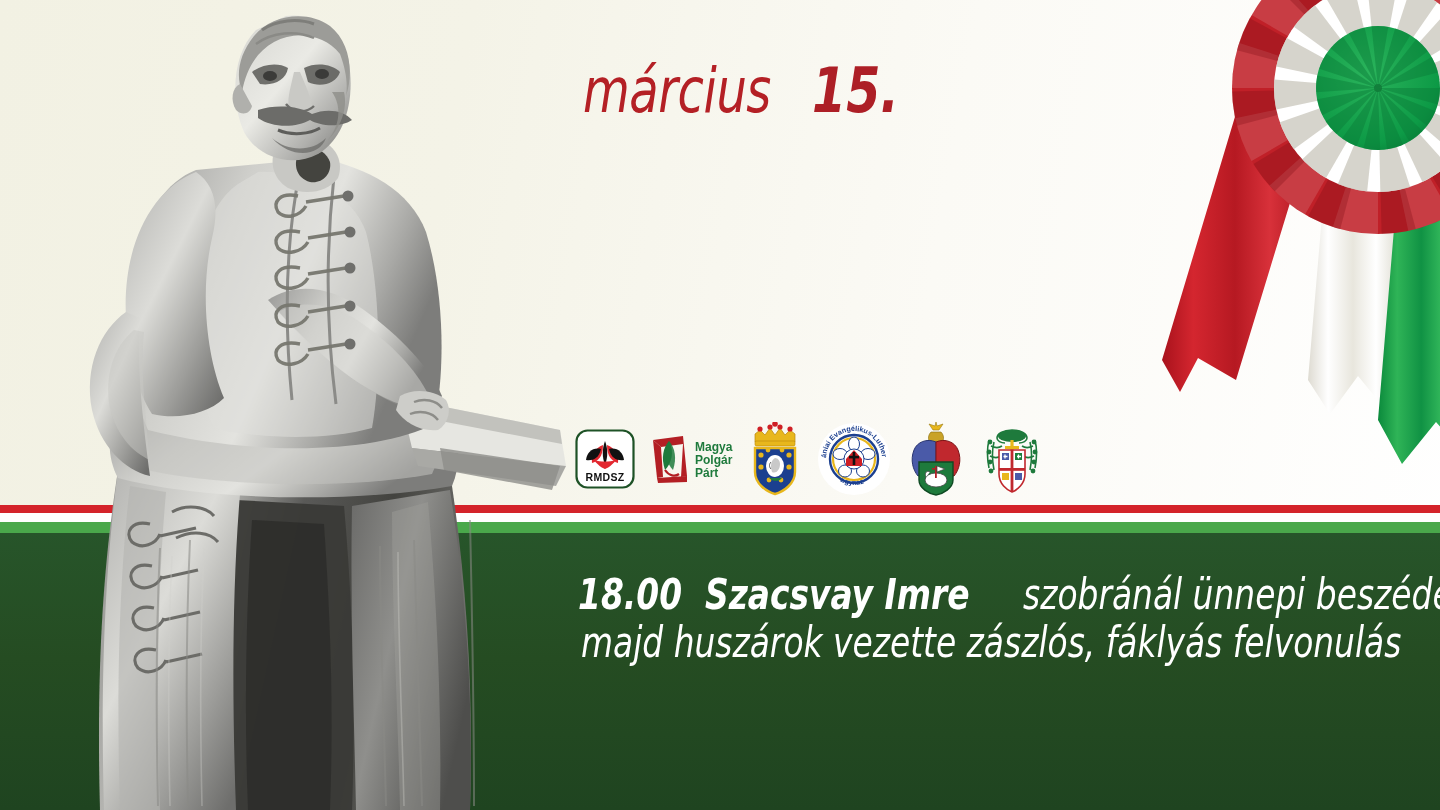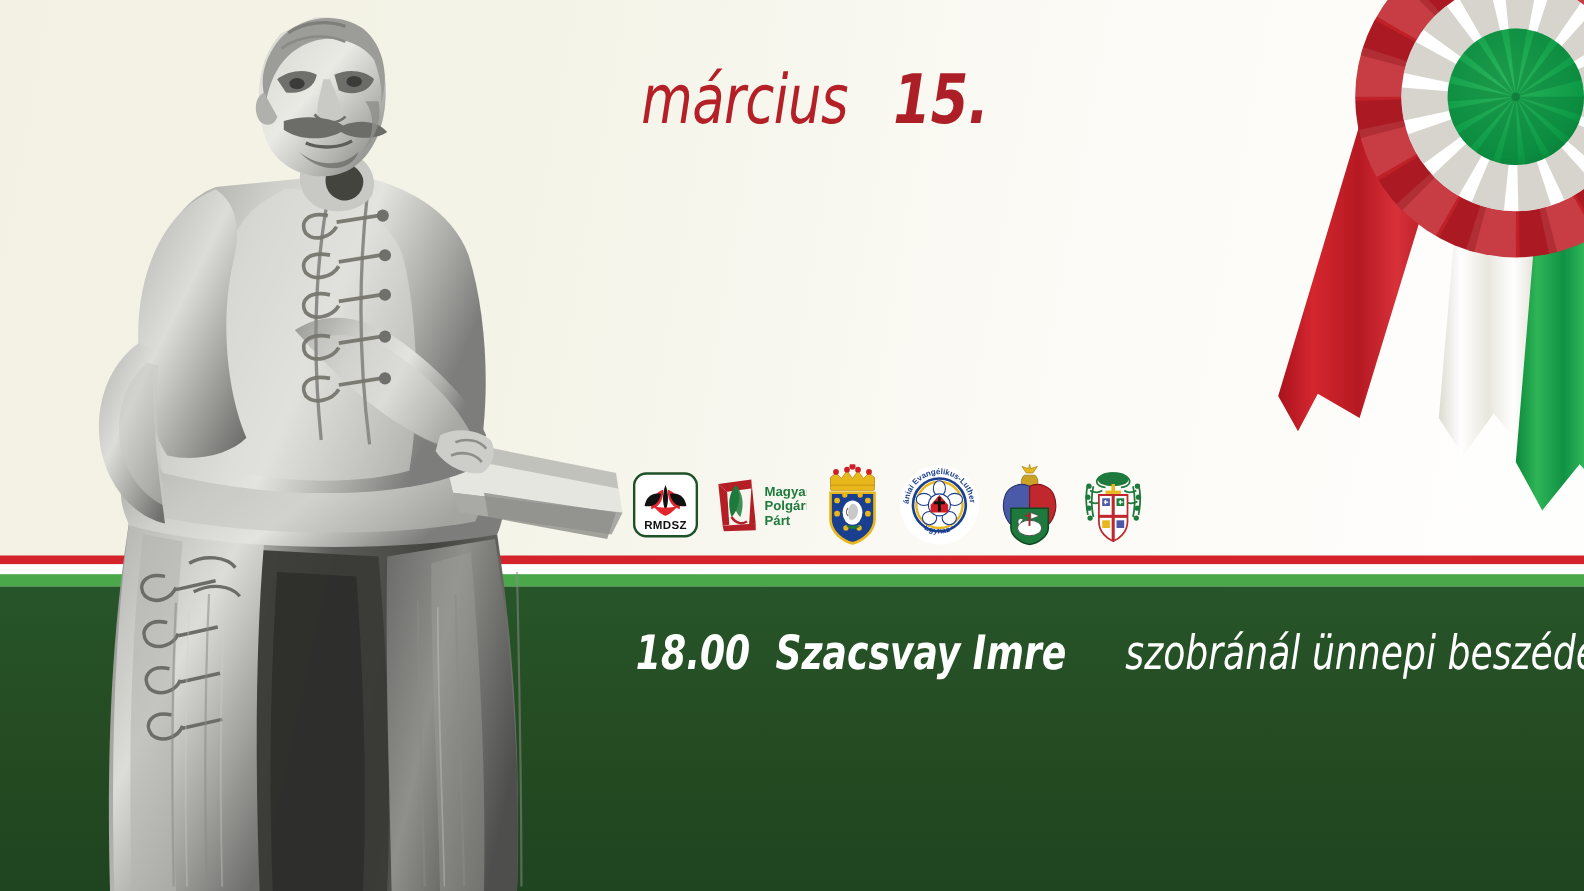--- a/index.html
+++ b/index.html
@@ -366,20 +366,23 @@
       </svg>
     </div>
   </div>
 
   <div class="bottom-text">
     <div class="bt-line">
       <span class="bt-bold">18.00</span>
       <span class="bt-bold">Szacsvay Imre</span>
       <span class="bt-reg">szobránál ünnepi beszédek,</span>
     </div>
+    <div class="bt-line">
+      <span class="bt-reg">majd huszárok vezette zászlós, fáklyás felvonulás</span>
+    </div>
   </div>
 
   <div class="statue-wrap">
     <svg width="585" height="810" viewBox="0 0 585 810">
       <defs>
         <linearGradient id="stoneA" x1="0" y1="0" x2="1" y2="0.4">
           <stop offset="0" stop-color="#9a9a98"></stop>
             <stop offset="0.35" stop-color="#cfcfcb"></stop>
           <stop offset="0.62" stop-color="#e3e3df"></stop>
             <stop offset="0.85" stop-color="#a8a8a5"></stop>

